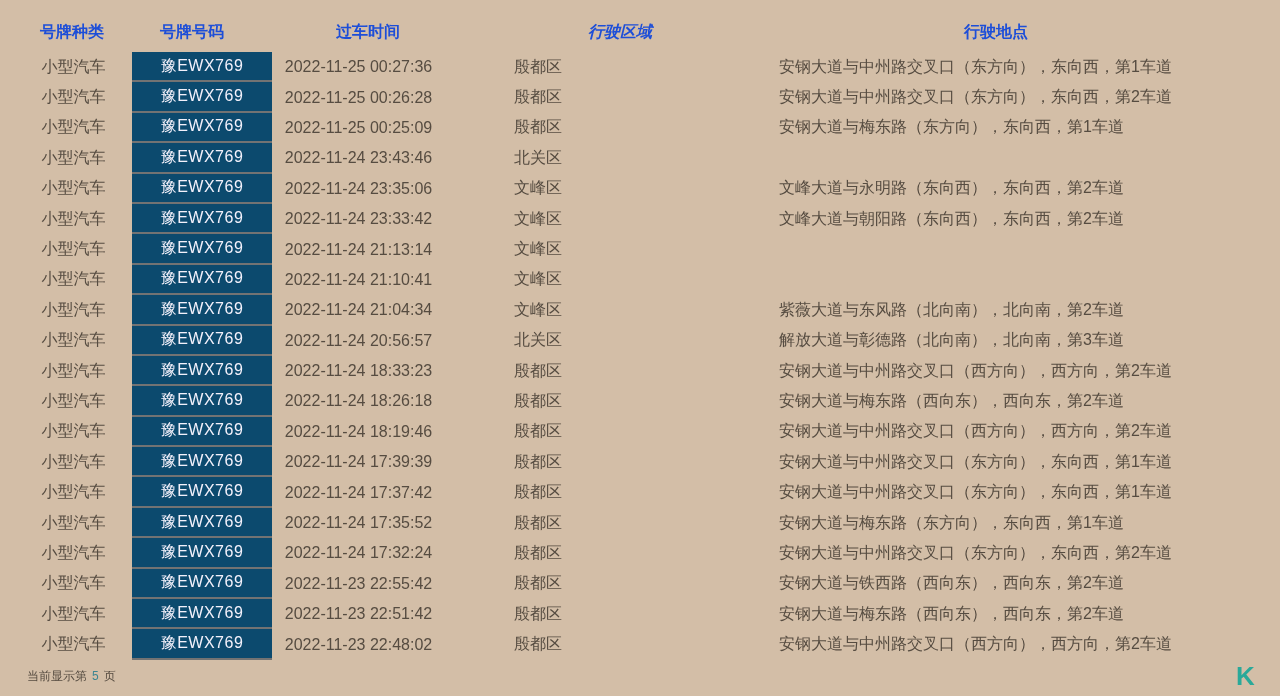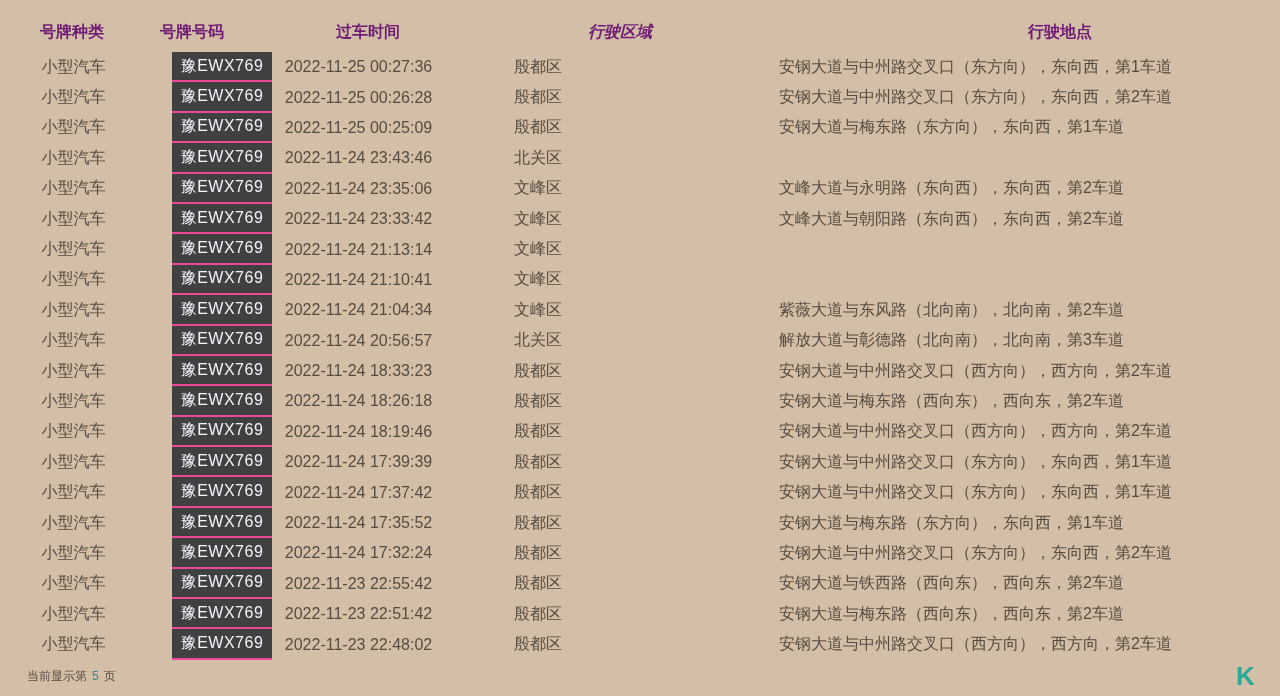--- a/index.html
+++ b/index.html
@@ -7,47 +7,47 @@
     width: 1280px; height: 696px; overflow: hidden;
     background: #d3bea7;
     font-family: "Liberation Sans", "DejaVu Sans", sans-serif;
   }
   .screen { position: relative; width: 1280px; height: 696px; background: #d3bea7; }
 
   
   .header-row { position: absolute; top: 22px; left: 0; width: 1280px; height: 20px; }
   .header-row span {
     position: absolute; top: 0; white-space: nowrap;
-    font-size: 16px; font-weight: 700; color: #701a75;
+    font-size: 16px; font-weight: 700; color: #1d4ed8;
   }
   .h1 { left: 40px; }
   .h2 { left: 160px; }
   .h3 { left: 336px; text-align: center; }
   .h4 { left: 588px; font-style: italic; }
-  .h5 { left: 1028px; }
+  .h5 { left: 964px; }
 
   .rows { position: absolute; top: 52px; left: 16px; width: 1280px; }
   .row {
     display: grid;
     grid-template-columns: 115px 145px 165px 255px 1fr;
     height: 30.4px;
     align-items: center;
     font-size: 16px; color: #564c41;
   }
   .cell { white-space: nowrap; }
   .c-type { text-align: center; }
   .c-plate {
     display: flex; justify-content: flex-end;
     padding-right: 4px; height: 100%; box-sizing: border-box;
   }
   .badge {
     display: flex; align-items: center; justify-content: center;
-    width: 100px; height: 100%; box-sizing: border-box;
-    background: #404040; color: #f3f1fb;
-    border-bottom: 2px solid #ec4899;
+    width: 140px; height: 100%; box-sizing: border-box;
+    background: #0c4a6e; color: #f3f1fb;
+    border-bottom: 2px solid #737373;
     font-size: 16px; letter-spacing: 0.5px;
   }
   .c-time { text-align: center; }
   .c-district { padding-left: 73px; }
   .c-location { padding-left: 83px; }
 
   .footer {
     position: absolute; top: 668px; left: 27px;
     font-size: 12px; color: #564c41; white-space: nowrap;
   }

